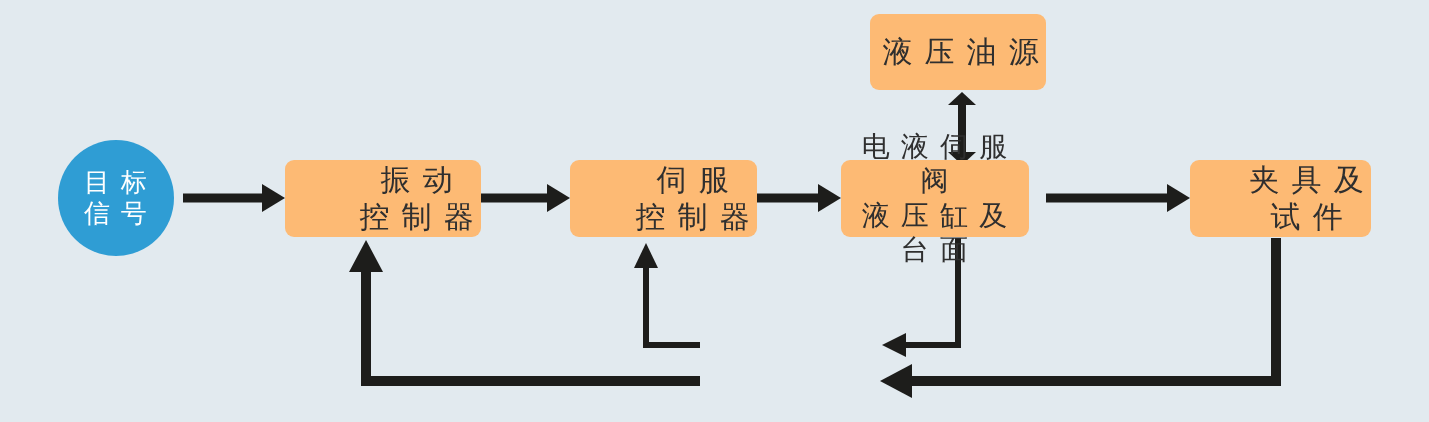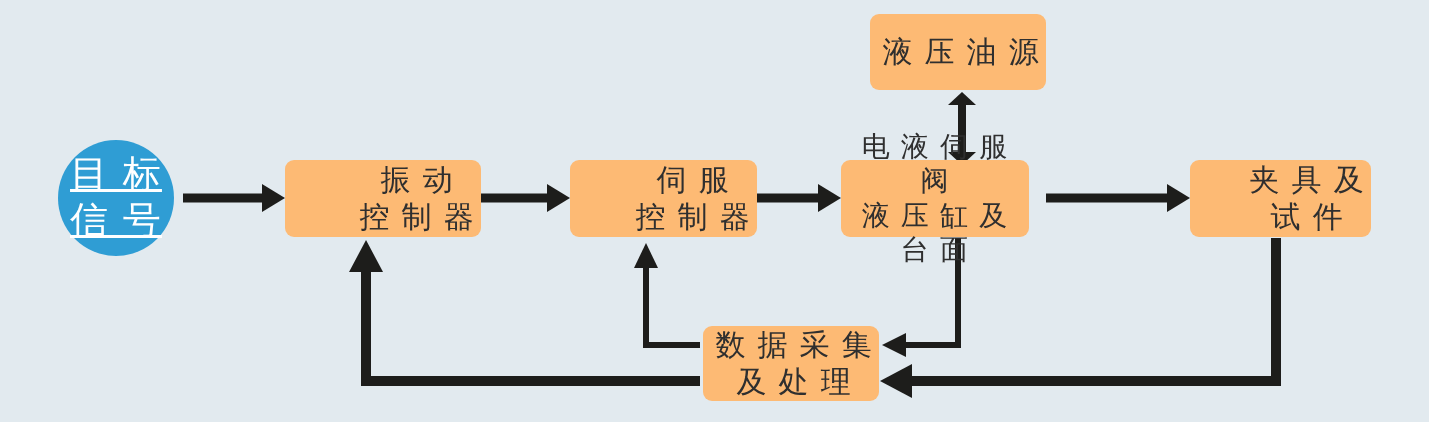--- a/index.html
+++ b/index.html
@@ -46,23 +46,22 @@
     white-space: pre-line;
     padding: 0 6px;
   }
   .node-circle {
     border-radius: 50%;
     background: #2f9dd4;
     color: #ffffff;
   }
   .node-circle .label {
     line-height: 1.2;
-    font-size: 38px;
+    font-size: 26px;
     white-space: pre-line;
-    text-decoration: underline;
   }
 
   
   #node-target-signal { left: 58px;  top: 140px; width: 116px; height: 116px; }
   #node-vibration-controller { left: 285px; top: 160px; width: 196px; height: 77px; }
   #node-servo-controller     { left: 570px; top: 160px; width: 187px; height: 77px; }
   #node-hydraulic-actuator   { left: 841px; top: 160px; width: 188px; height: 77px; }
   #node-fixture-specimen     { left: 1190px; top: 160px; width: 181px; height: 77px; }
   #node-hydraulic-source     { left: 870px; top: 14px;  width: 176px; height: 76px; }
   #node-data-acquisition     { left: 703px; top: 326px; width: 176px; height: 75px; }
@@ -145,18 +144,14 @@
 
   <div class="node node-box" id="node-fixture-specimen">
     <span class="label">夹 具 及
 试 件</span>
   </div>
 
   <div class="node node-box" id="node-hydraulic-source">
     <span class="label">液 压 油 源</span>
   </div>
 
-  <div class="node node-box" id="node-data-acquisition">
-    <span class="label">数 据 采 集
-及 处 理</span>
-  </div>
 
 </div>
 
 </body></html>

